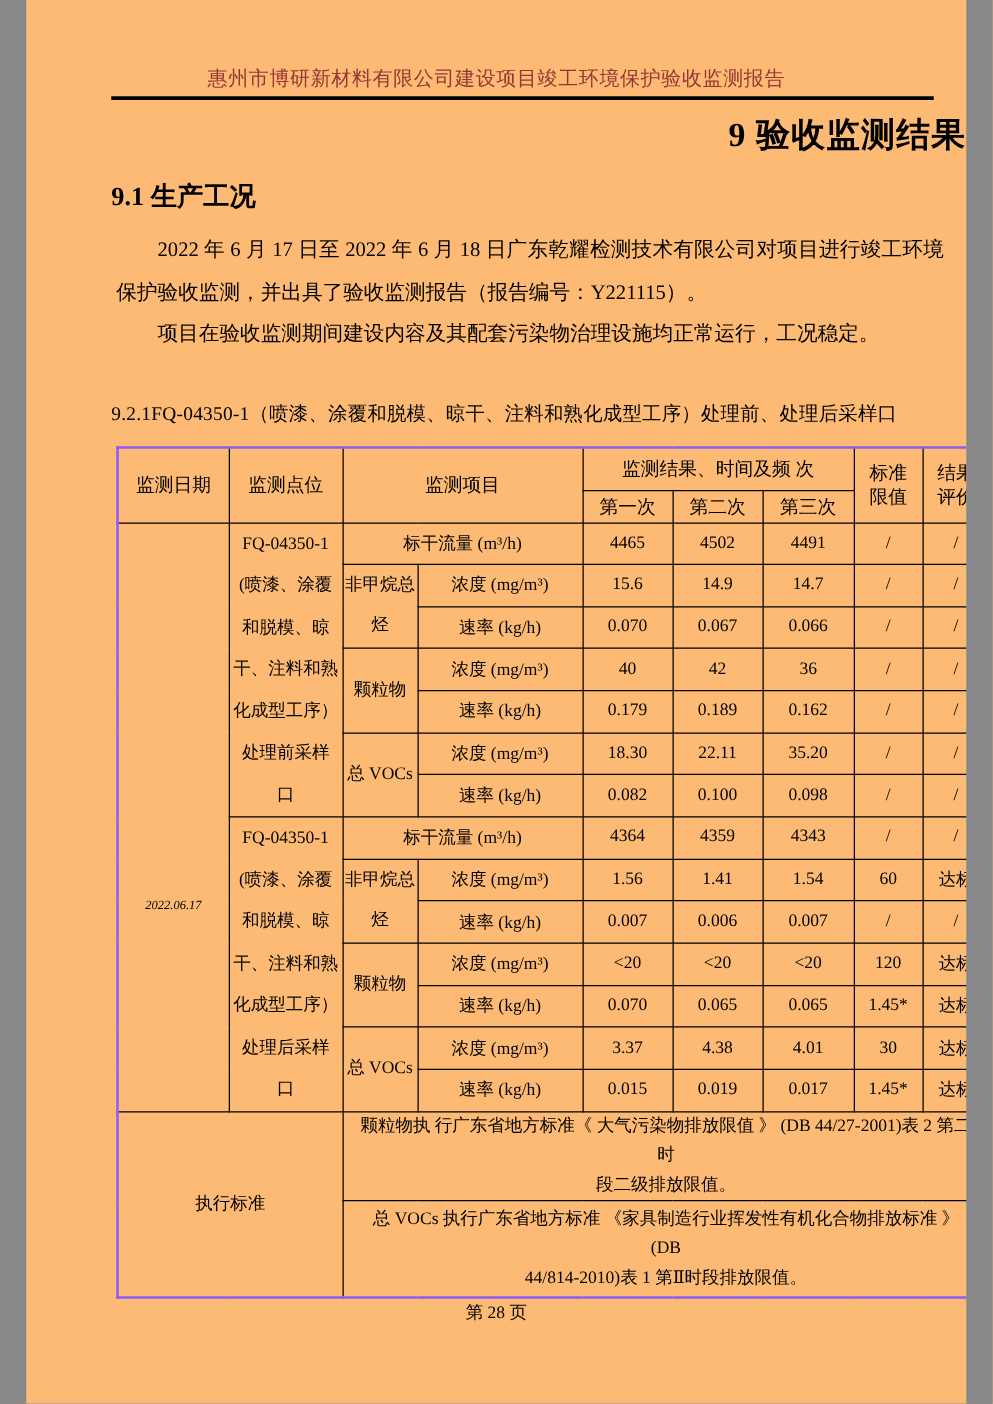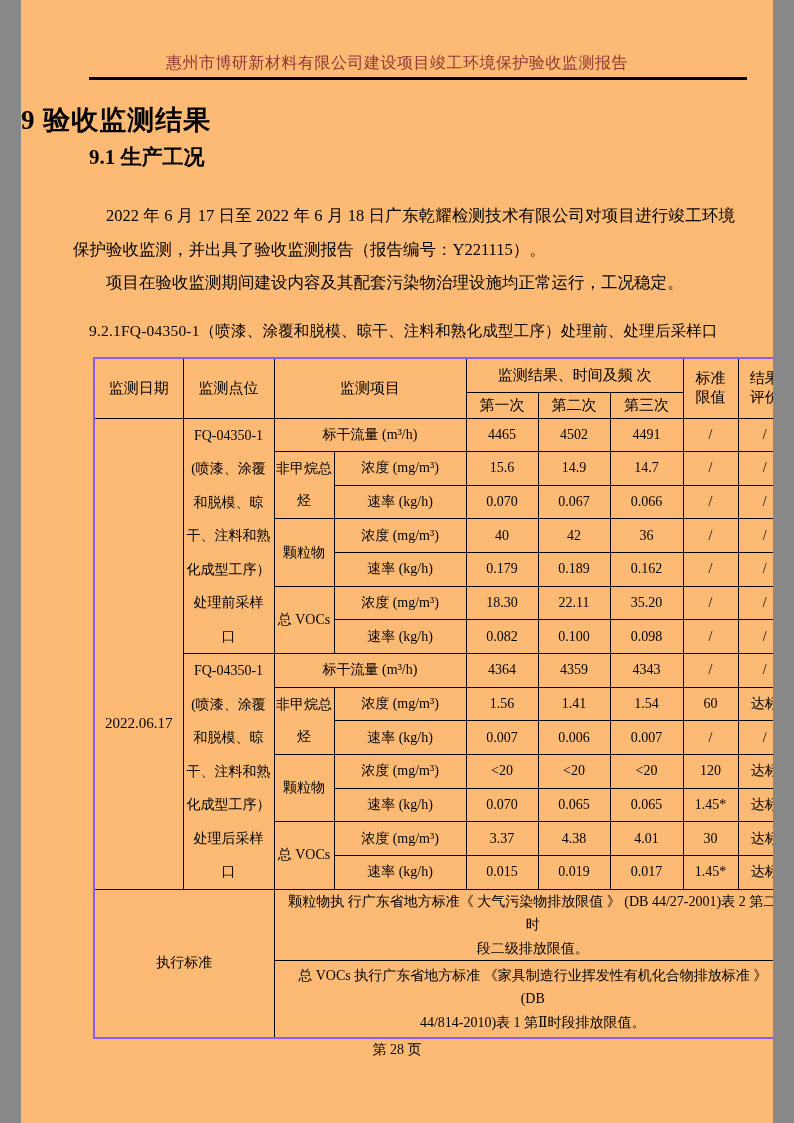--- a/index.html
+++ b/index.html
@@ -4,44 +4,44 @@
 <style>
   html,body{margin:0;padding:0;background:#888;}
   .page{
     width:752px;height:1123px;background:#fdba74;position:relative;
     font-family:"Liberation Serif","DejaVu Serif",serif;color:#000;
     margin:0 auto;overflow:hidden;
   }
   .hdr-text{position:absolute;top:53px;left:0;width:100%;text-align:center;
     font-size:16px;letter-spacing:.5px;color:#943634;}
   .hdr-rule{position:absolute;top:77px;left:68px;width:658px;height:3px;background:#000;}
-  .doc-title{position:absolute;top:90px;left:0;width:100%;text-align:left;
-    font-size:27px;font-weight:bold;letter-spacing:1px;margin-top:12px;}
+  .doc-title{position:absolute;top:90px;left:0;width:100%;text-align:right;
+    font-size:27px;font-weight:bold;letter-spacing:1px;}
   .h91{position:absolute;top:143px;left:68px;font-size:21px;font-weight:bold;}
-  .para{position:absolute;left:52px;width:662px;font-size:16.5px;line-height:34px;
-    text-align:justify;text-indent:2em;margin-top:16px;}
+  .para{position:absolute;left:72px;width:662px;font-size:16.5px;line-height:34px;
+    text-align:justify;text-indent:2em;}
   .p1{top:183px;}
   .p2{top:250px;}
   .h92{position:absolute;top:283px;left:68px;font-size:19px;font-weight:bold;}
   .h921{position:absolute;top:321px;left:68px;font-size:15.5px;font-weight:normal;letter-spacing:.2px;}
   table.mon{
     position:absolute;top:357px;left:72px;width:698px;
     border-collapse:collapse;table-layout:fixed;border:2px solid #8b5cf6;
   }
   table.mon th,table.mon td{
     border:1px solid #000;text-align:center;vertical-align:middle;
     font-weight:normal;padding:0;font-size:14px;
   }
   table.mon th{font-size:15px;}
   tr.thr1{height:34px;}
   tr.thr2{height:26px;}
   tbody.vals tr{height:33.6px;}
   .preline{white-space:pre-line;}
   .site{font-size:15px;line-height:33.5px;}
-  .datecell span{position:relative;top:70px;font-size:15px;}
+  .datecell span{position:relative;top:70px;font-size:10px;font-style:italic;}
   .namecell{font-size:15px;line-height:32px;}
   .paramcell{font-size:14px;}
   tr.stdr1{height:69px;}
   tr.stdr2{height:77px;padding-left:24px;}
   td.stdtxt{text-align:left;vertical-align:top;padding:6px 6px 0 8px;
     font-size:15px;line-height:23.5px;}
   td.stdlabel{font-size:15px;}
   .footer{position:absolute;top:1041px;left:0;width:100%;text-align:center;font-size:14px;}
 </style>
 </head>

